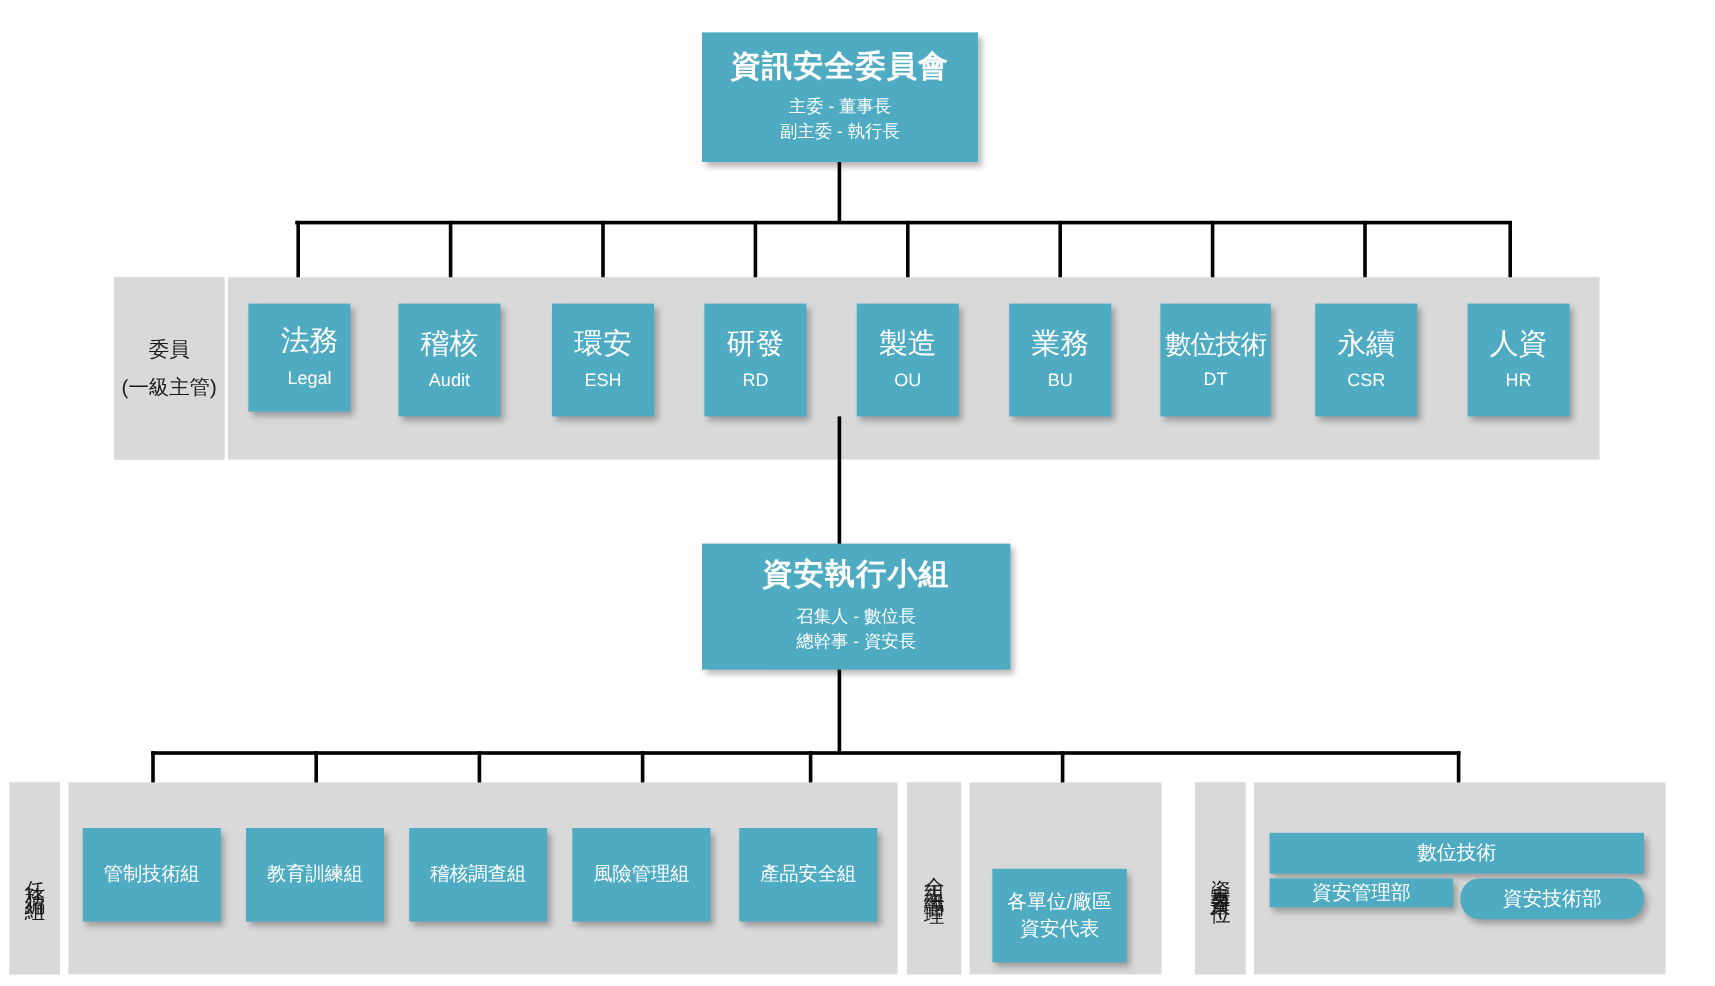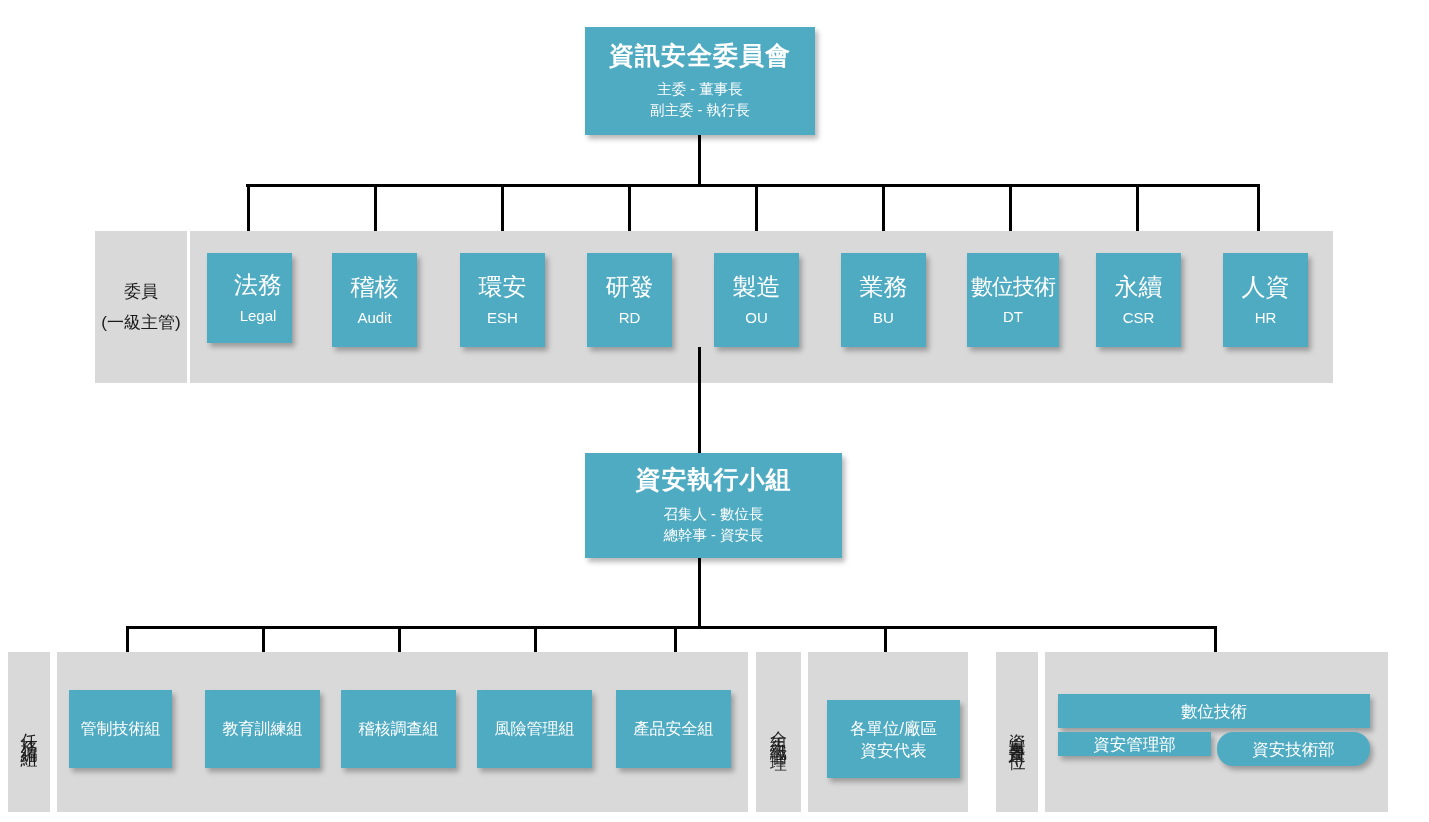--- a/index.html
+++ b/index.html
@@ -210,21 +210,21 @@
   <div class="abs vline" style="left:884px; top:626px; height:64px;"></div>
   <div class="abs vline" style="left:1214px; top:626px; height:64px;"></div>
 
   <div class="abs panel" style="left:8px; top:652px; width:42px; height:160px;"></div>
   <div class="vlabel" style="left:8px; top:652px; width:42px; height:160px;">
     <span class="stack" style="writing-mode:vertical-rl; text-orientation:upright; letter-spacing:6px;">任務編組</span>
   </div>
 
   <div class="abs panel" style="left:57px; top:652px; width:691px; height:160px;"></div>
 
-  <div class="box" style="left:69px; top:690px; width:103px; height:78px;">
+  <div class="box" style="left:69px; top:690px; width:115px; height:78px;">
     <div class="tg-label">管制技術組</div>
   </div>
   <div class="box" style="left:205px; top:690px; width:115px; height:78px;">
     <div class="tg-label">教育訓練組</div>
   </div>
   <div class="box" style="left:341px; top:690px; width:115px; height:78px;">
     <div class="tg-label">稽核調查組</div>
   </div>
   <div class="box" style="left:477px; top:690px; width:115px; height:78px;">
     <div class="tg-label">風險管理組</div>
@@ -233,21 +233,21 @@
     <div class="tg-label">產品安全組</div>
   </div>
 
   <div class="abs panel" style="left:756px; top:652px; width:45px; height:160px;"></div>
   <div class="vlabel" style="left:756px; top:652px; width:45px; height:160px;">
     <span class="stack" style="writing-mode:vertical-rl; text-orientation:upright; letter-spacing:6px;">全組織管理</span>
   </div>
 
   <div class="abs panel" style="left:808px; top:652px; width:160px; height:160px;"></div>
 
-  <div class="box" style="left:827px; top:700px; width:133px; height:78px;">
+  <div class="box" style="left:827px; top:724px; width:112px; height:78px;">
     <div class="unit-label">
       <div>各單位/廠區</div>
       <div>資安代表</div>
     </div>
   </div>
 
   <div class="abs panel" style="left:996px; top:652px; width:42px; height:160px;"></div>
   <div class="vlabel" style="left:996px; top:652px; width:42px; height:160px;">
     <span class="stack" style="writing-mode:vertical-rl; text-orientation:upright; letter-spacing:4px;">資安專責單位</span>
   </div>

